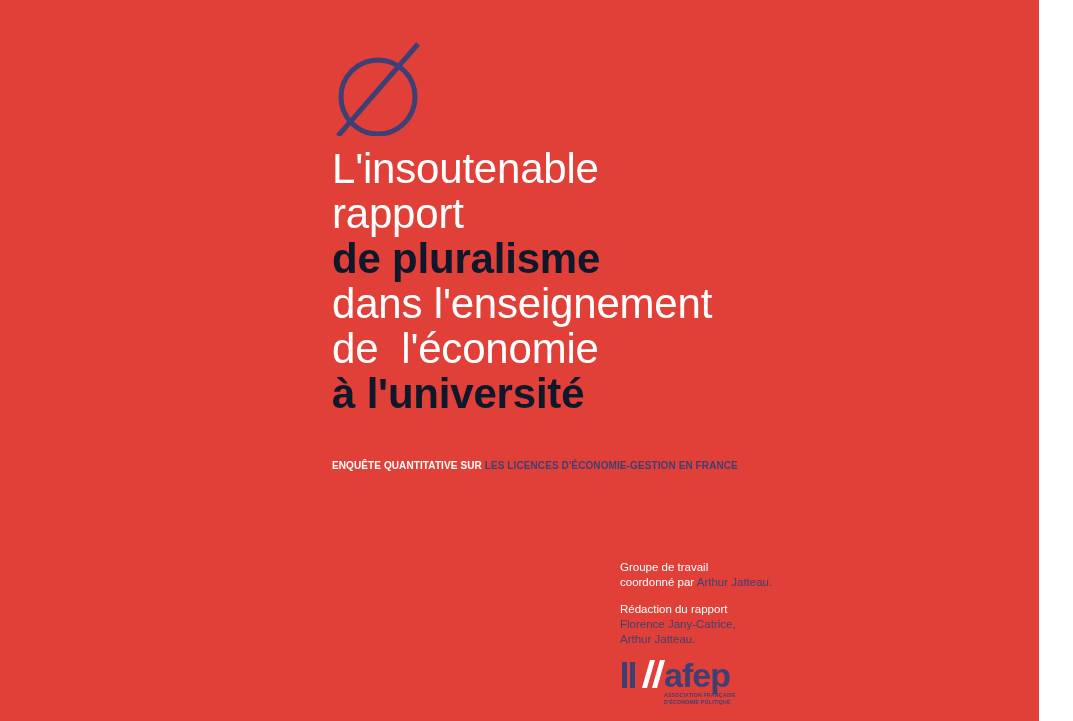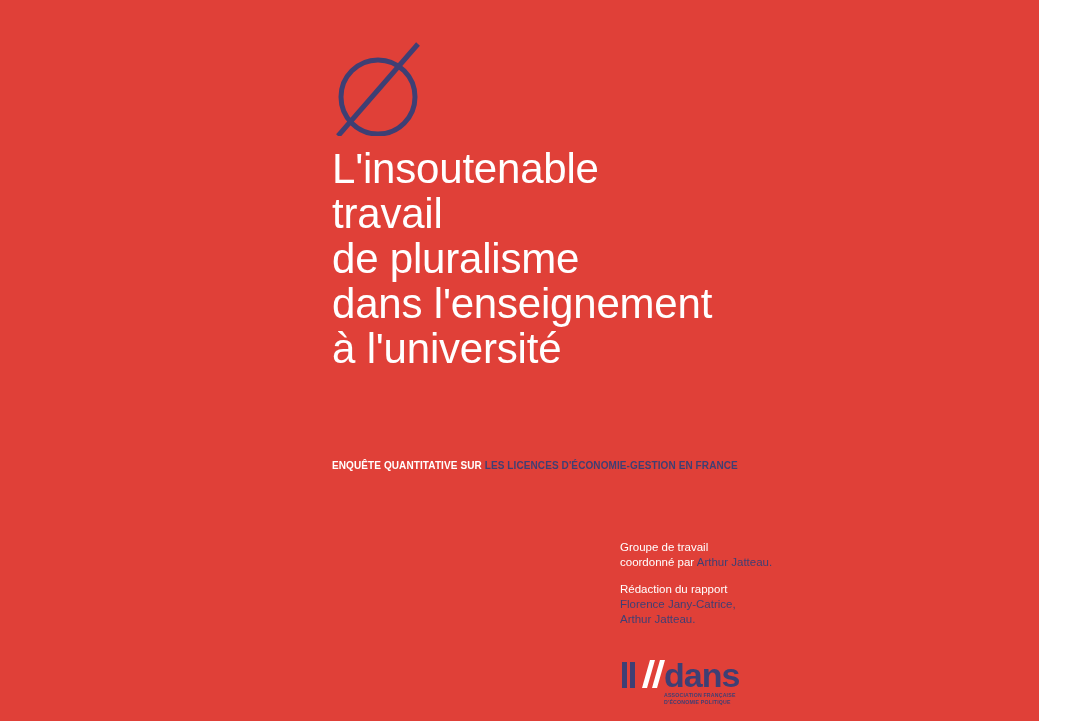--- a/index.html
+++ b/index.html
@@ -56,41 +56,41 @@
     line-height: 45px;
     font-weight: 400;
     color: #ffffff;
     letter-spacing: -0.2px;
   }
   .title .line {
     display: block;
     white-space: pre;
   }
   .title .accent {
-    color: #ffffff;
-    font-weight: 400;
+    color: #0f172a;
+    font-weight: 700;
   }
   .subtitle {
     position: absolute;
     left: 0px;
     top: 456px;
     width: 420px;
     font-size: 10px;
     line-height: 19px;
     font-weight: 700;
     color: #ffffff;
     letter-spacing: 0.1px;
   }
   .subtitle .accent {
     color: #3e3f74;
   }
   .credits {
     position: absolute;
     left: 288px;
-    top: 540px;
+    top: 560px;
     width: 260px;
     font-size: 11.5px;
     line-height: 15px;
     color: #ffffff;
   }
   .credits .block {
     margin-bottom: 12px;
   }
   .credits .purple {
     color: #3e3f74;
@@ -135,23 +135,24 @@
 
       <div class="logo-slash">
         <svg width="92" height="94" viewBox="0 0 92 94" xmlns="http://www.w3.org/2000/svg">
           <circle cx="46" cy="55" r="37" fill="none" stroke="#3e3f74" stroke-width="5"></circle>
           <line x1="6" y1="94" x2="86" y2="2" stroke="#3e3f74" stroke-width="5"></line>
         </svg>
       </div>
 
       <div class="title">
         <span class="line">L'insoutenable</span>
-        <span class="line">travail</span>
+        <span class="line">rapport</span>
         <span class="line accent">de pluralisme</span>
         <span class="line">dans l'enseignement</span>
+        <span class="line">de  l'économie</span>
         <span class="line accent">à l'université</span>
       </div>
 
       <div class="subtitle"><span>ENQUÊTE QUANTITATIVE SUR </span><span class="accent">LES LICENCES D'ÉCONOMIE-GESTION EN FRANCE</span></div>
 
       <div class="credits">
         <div class="block">
           <div>Groupe de travail</div>
           <div><span>coordonné par </span><span class="purple">Arthur Jatteau.</span></div>
         </div>
@@ -162,21 +163,21 @@
         </div>
       </div>
 
       <div class="afep-logo">
         <svg width="48" height="40" viewBox="0 0 48 40" xmlns="http://www.w3.org/2000/svg">
           <rect x="2" y="4" width="5" height="26" fill="#3e3f74"></rect>
           <rect x="10" y="4" width="5" height="26" fill="#3e3f74"></rect>
           <path d="M22 30 L30 2 L35 2 L27 30 Z" fill="#ffffff"></path>
           <path d="M32 30 L40 2 L45 2 L37 30 Z" fill="#ffffff"></path>
         </svg>
-        <div class="afep-wordmark">dans</div>
+        <div class="afep-wordmark">afep</div>
         <div class="afep-tag">ASSOCIATION FRANÇAISE
 D'ÉCONOMIE POLITIQUE</div>
       </div>
 
     </div>
   </div>
 
   <div class="right-strip"></div>
 
 </div>

